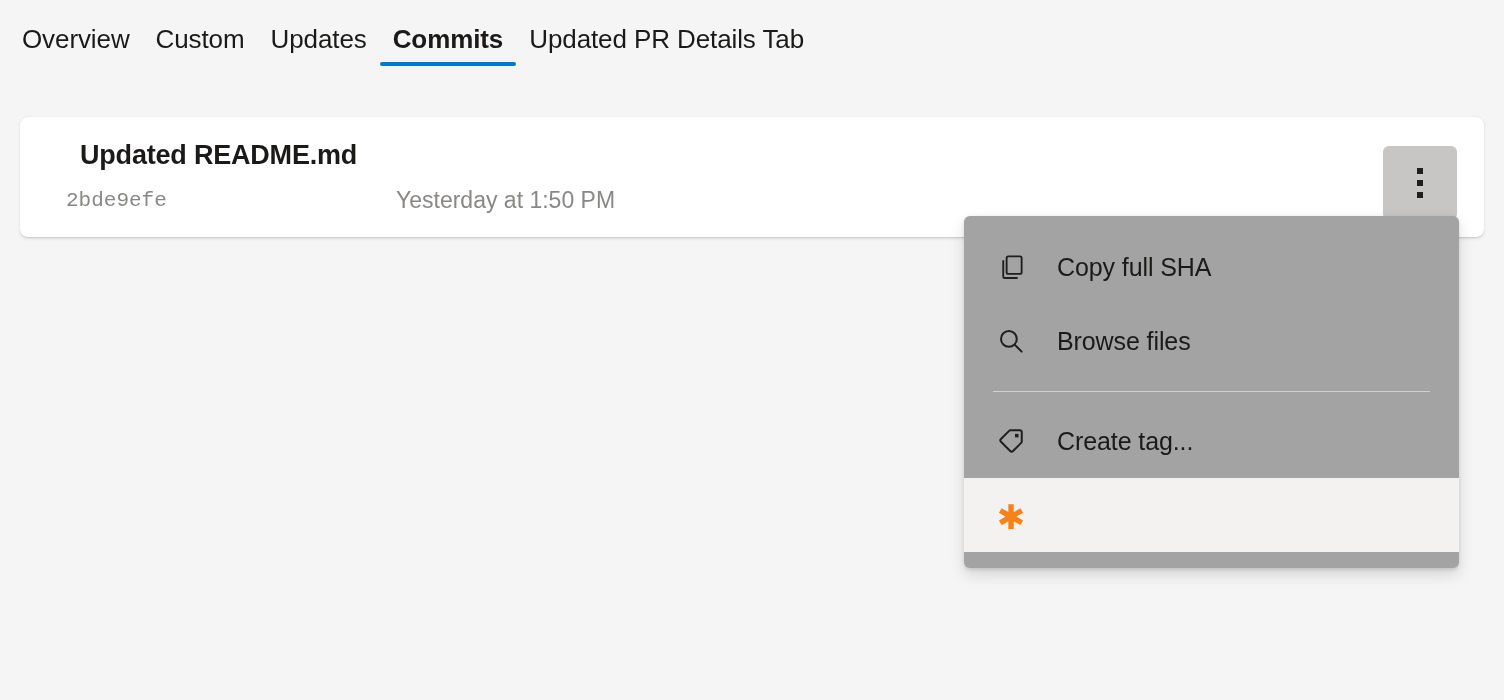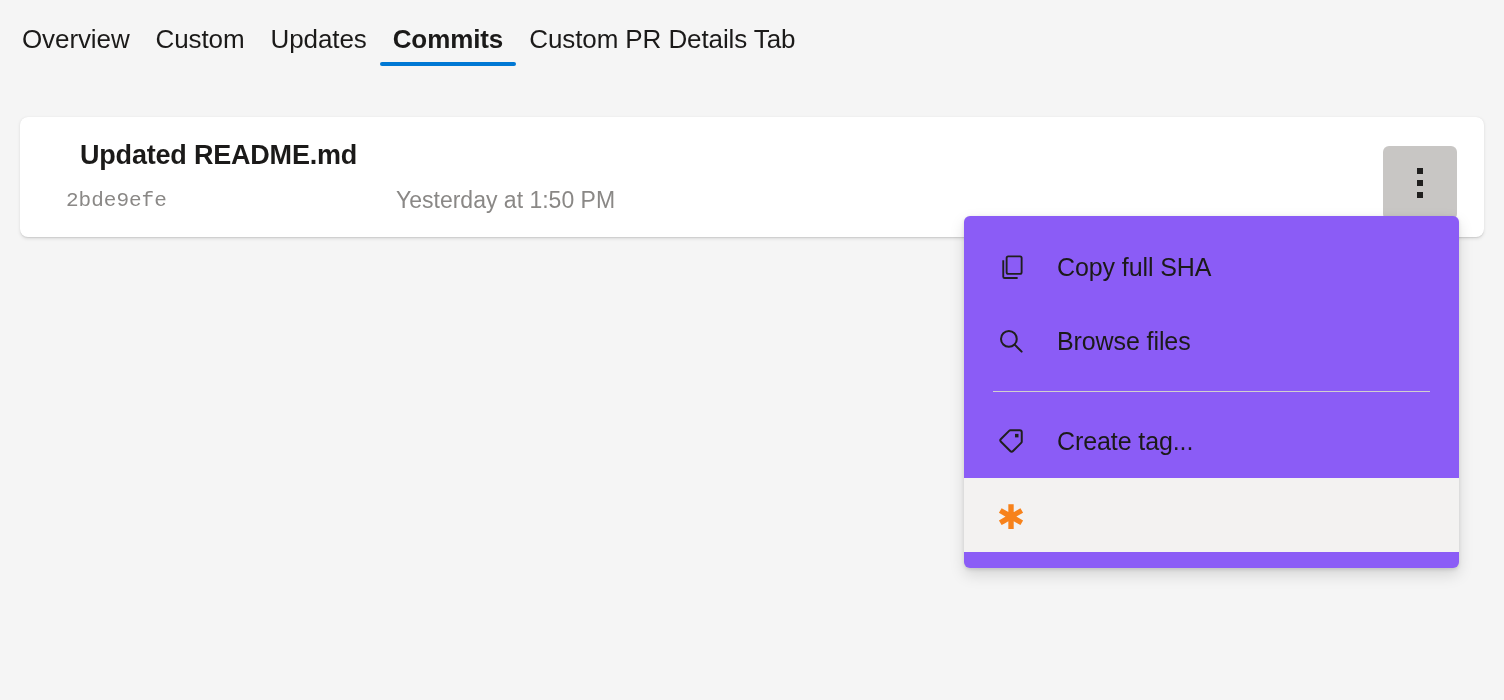--- a/index.html
+++ b/index.html
@@ -117,21 +117,21 @@
     height: 6px;
     background: #201f1e;
   }
 
   
   .context-menu {
     position: absolute;
     left: 964px;
     top: 216px;
     width: 495px;
-    background: #8b5cf6;
+    background: #a3a3a3;
     border-radius: 6px;
     box-shadow: 0 6.4px 14.4px rgba(0,0,0,0.13), 0 1.2px 3.6px rgba(0,0,0,0.11);
     padding: 14px 0 16px 0;
     overflow: hidden;
   }
   .menu-item {
     display: flex;
     align-items: center;
     height: 74px;
     padding-left: 29px;
@@ -183,21 +183,21 @@
   </div>
   <div class="tab">
     <span>Updates</span>
 
   </div>
   <div class="tab selected">
     <span>Commits</span>
     <span class="tab-underline"></span>
   </div>
   <div class="tab">
-    <span>Custom PR Details Tab</span>
+    <span>Updated PR Details Tab</span>
 
   </div>
 </div>
 
 <div class="commit-card">
   <div class="commit-title">Updated README.md</div>
   <div class="commit-sub">
     <span class="commit-sha">2bde9efe</span>
     <span class="commit-date">Yesterday at 1:50 PM</span>
   </div>

